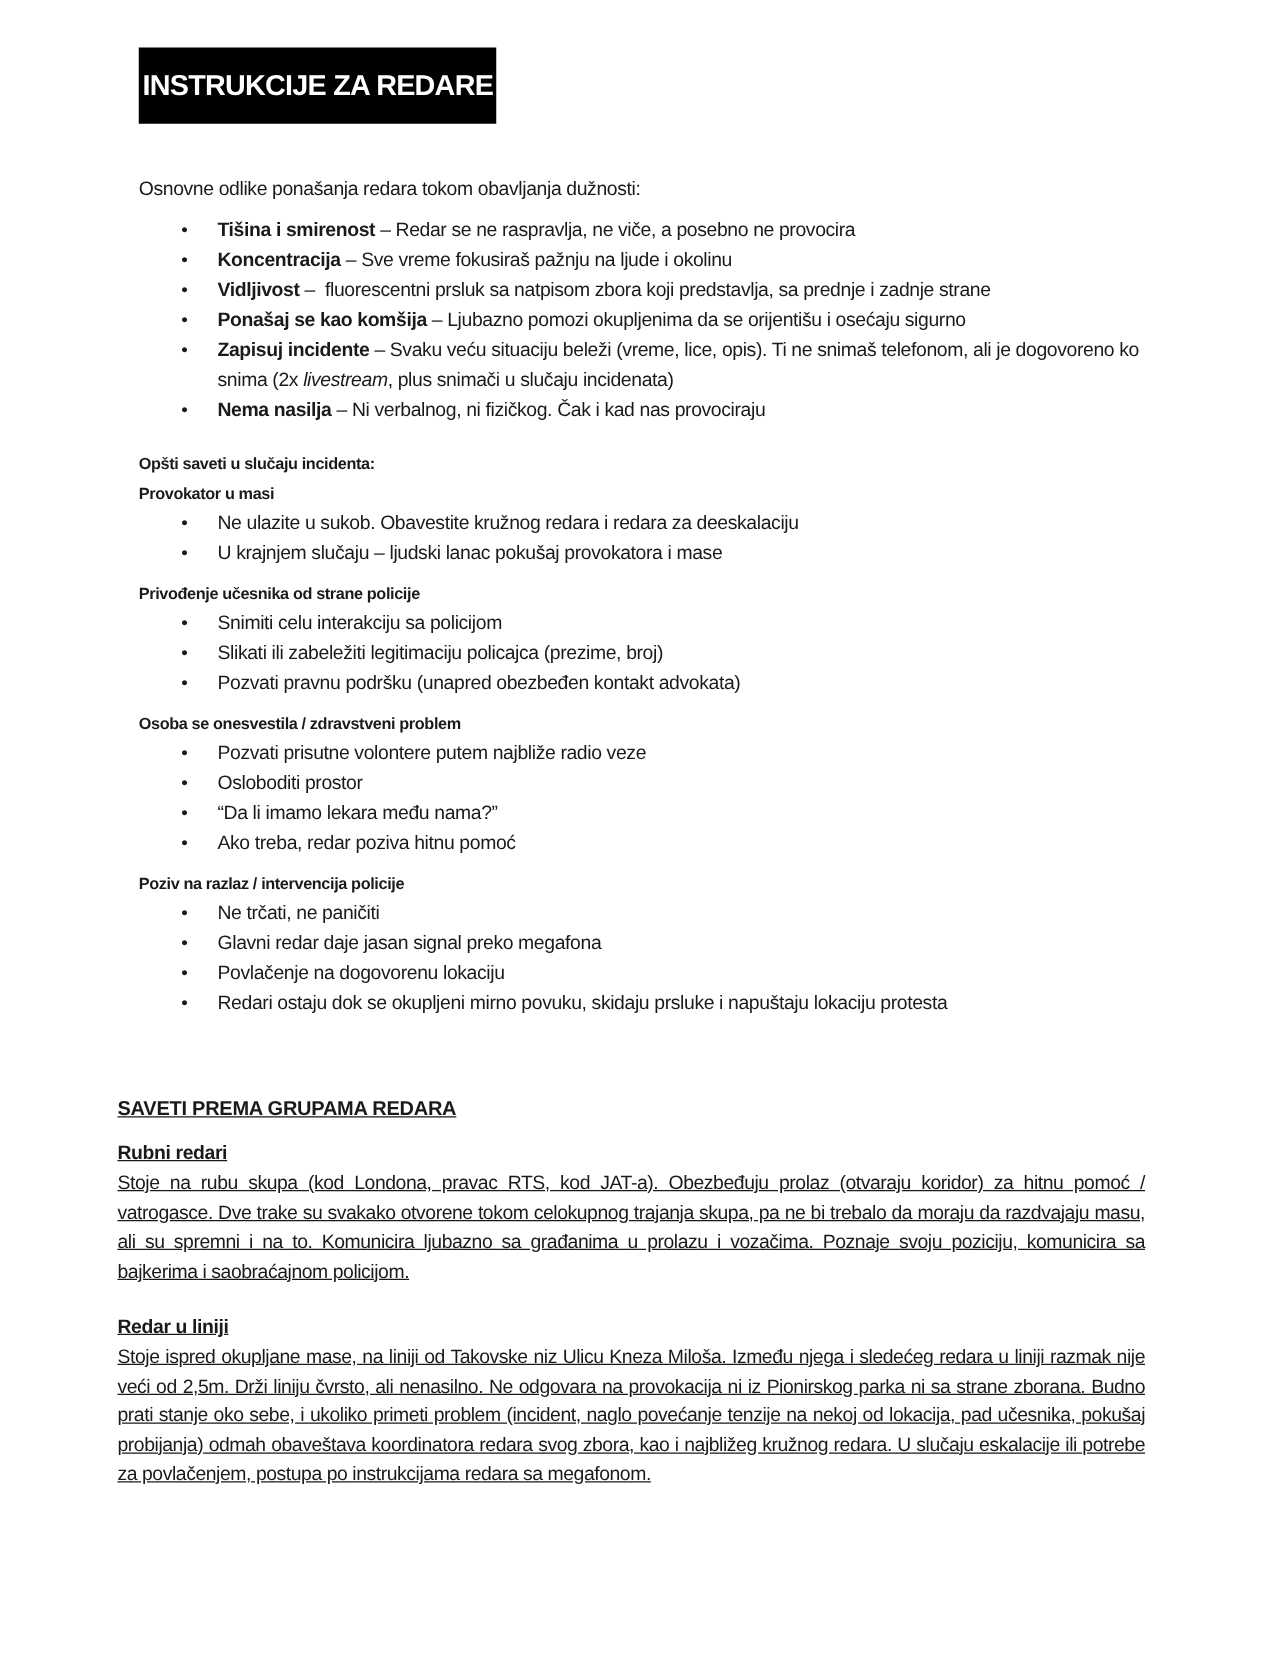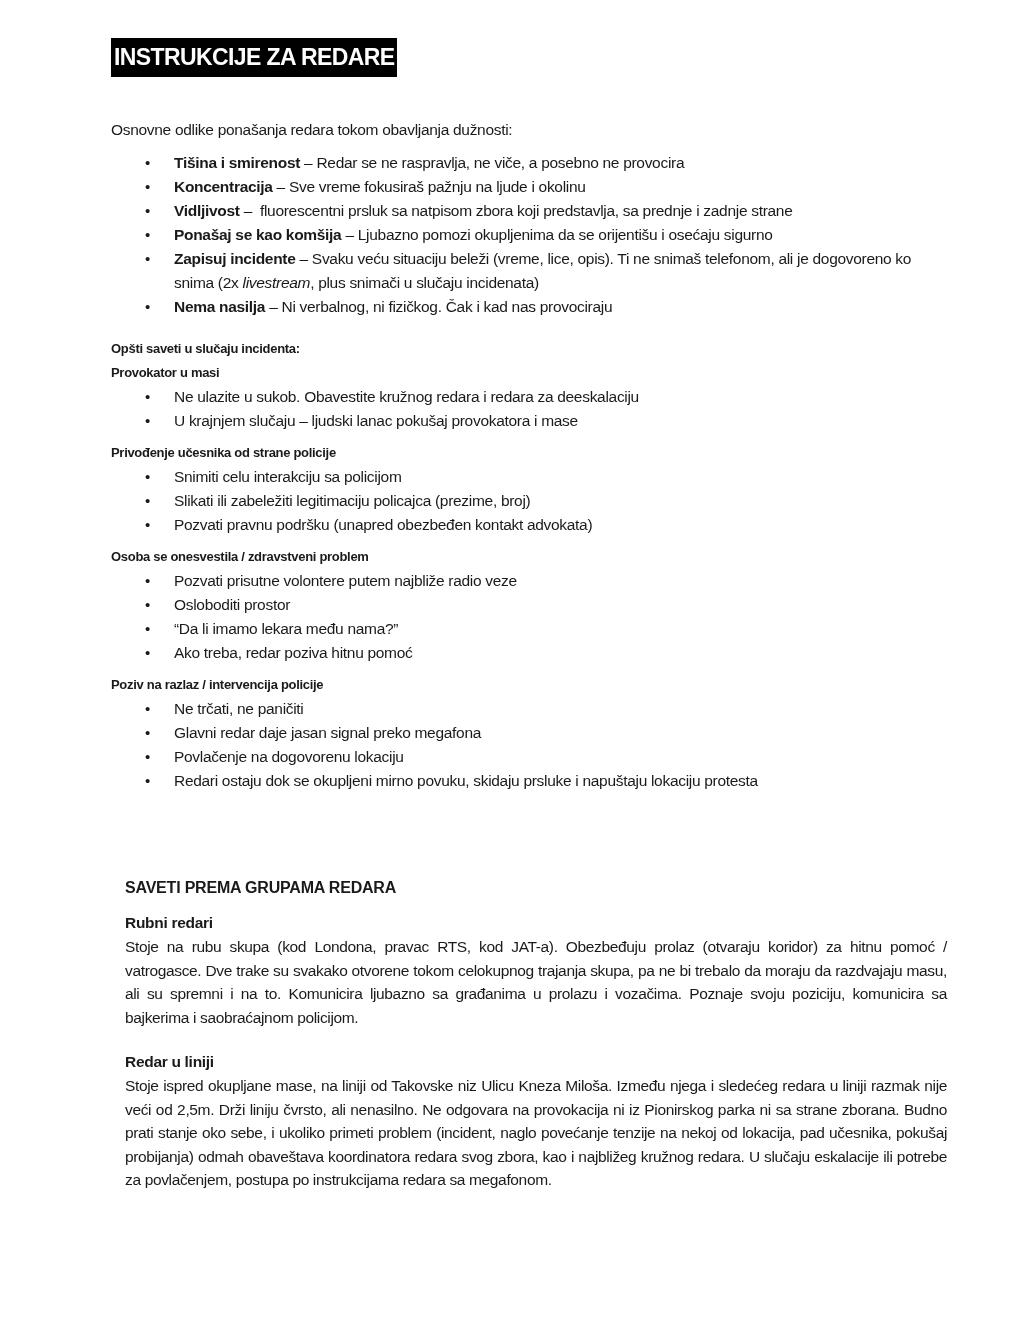--- a/index.html
+++ b/index.html
@@ -1,32 +1,32 @@
 <!DOCTYPE html>
 <html><head>
 <meta charset="utf-8">
 <style>
   html, body { margin: 0; padding: 0; background: #ffffff; }
   body { width: 1024px; height: 1324px; position: relative; overflow: hidden;
          font-family: "Liberation Sans", sans-serif; color: #1a1a1a; }
   .page { position: absolute; left: 111px; top: 38px; width: 822px; }
   .title { display: inline-block; background: #000; color: #fff; font-weight: bold;
-           font-size: 23px; line-height: 31px; padding: 4px 3px; letter-spacing: -0.6px;
+           font-size: 23px; line-height: 31px; padding: 15px 3px; letter-spacing: -0.6px;
            font-stretch: condensed; }
   .intro { margin-top: 41px; font-size: 15.5px; line-height: 24px; letter-spacing: -0.3px; }
   ul { margin: 0; padding: 0; list-style: none; }
   .bl li { position: relative; font-size: 15.5px; line-height: 24px; letter-spacing: -0.3px; }
   .bl.main { margin-top: 9px; padding-left: 63px; }
   .bl.sub { padding-left: 63px; }
   .bullet { position: absolute; left: -29px; top: 0; font-size: 15px; }
   .bl li b { font-weight: bold; }
   .h { font-weight: bold; font-size: 13px; line-height: 24px; letter-spacing: -0.3px; }
   .h.first { margin-top: 18px; }
   .h.sec { margin-top: 8px; }
-  .section2 { position: absolute; left: 125px; top: 876px; width: 822px; }
+  .section2 { position: absolute; left: 94px; top: 876px; width: 822px; text-decoration: underline; }
   .sec-title { font-weight: bold; font-size: 16px; line-height: 24px; letter-spacing: -0.2px; }
   .group-h { font-weight: bold; font-size: 15.5px; line-height: 24px; margin-top: 11px; letter-spacing: -0.3px; }
   .para { font-size: 15.5px; line-height: 23.5px; text-align: justify; letter-spacing: -0.35px; }
 </style>
 </head>
 <body>
 
 <div class="page">
   <div class="title">INSTRUKCIJE ZA REDARE</div>
   <div class="intro">Osnovne odlike ponašanja redara tokom obavljanja dužnosti:</div>

